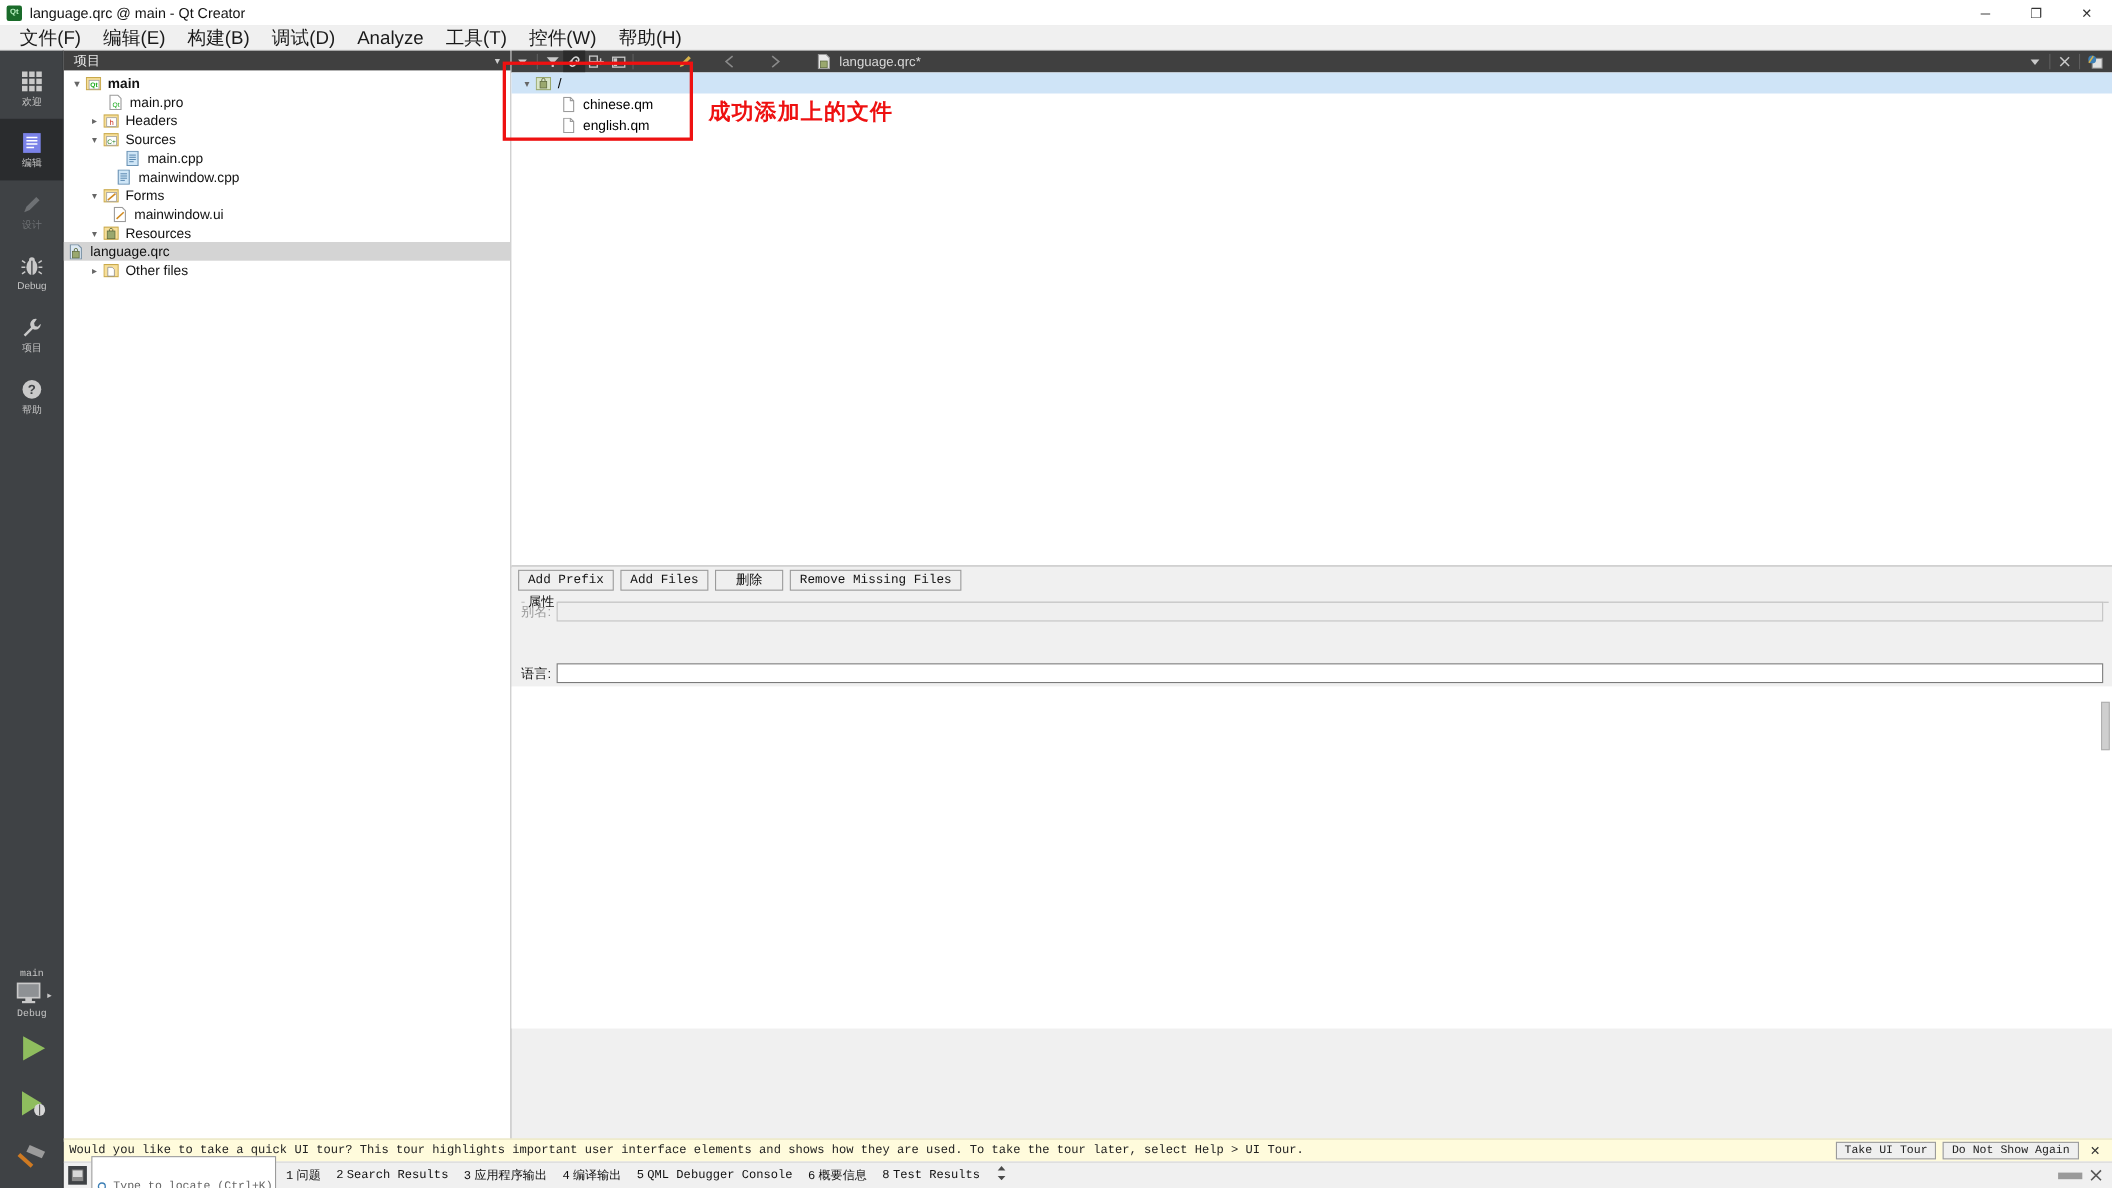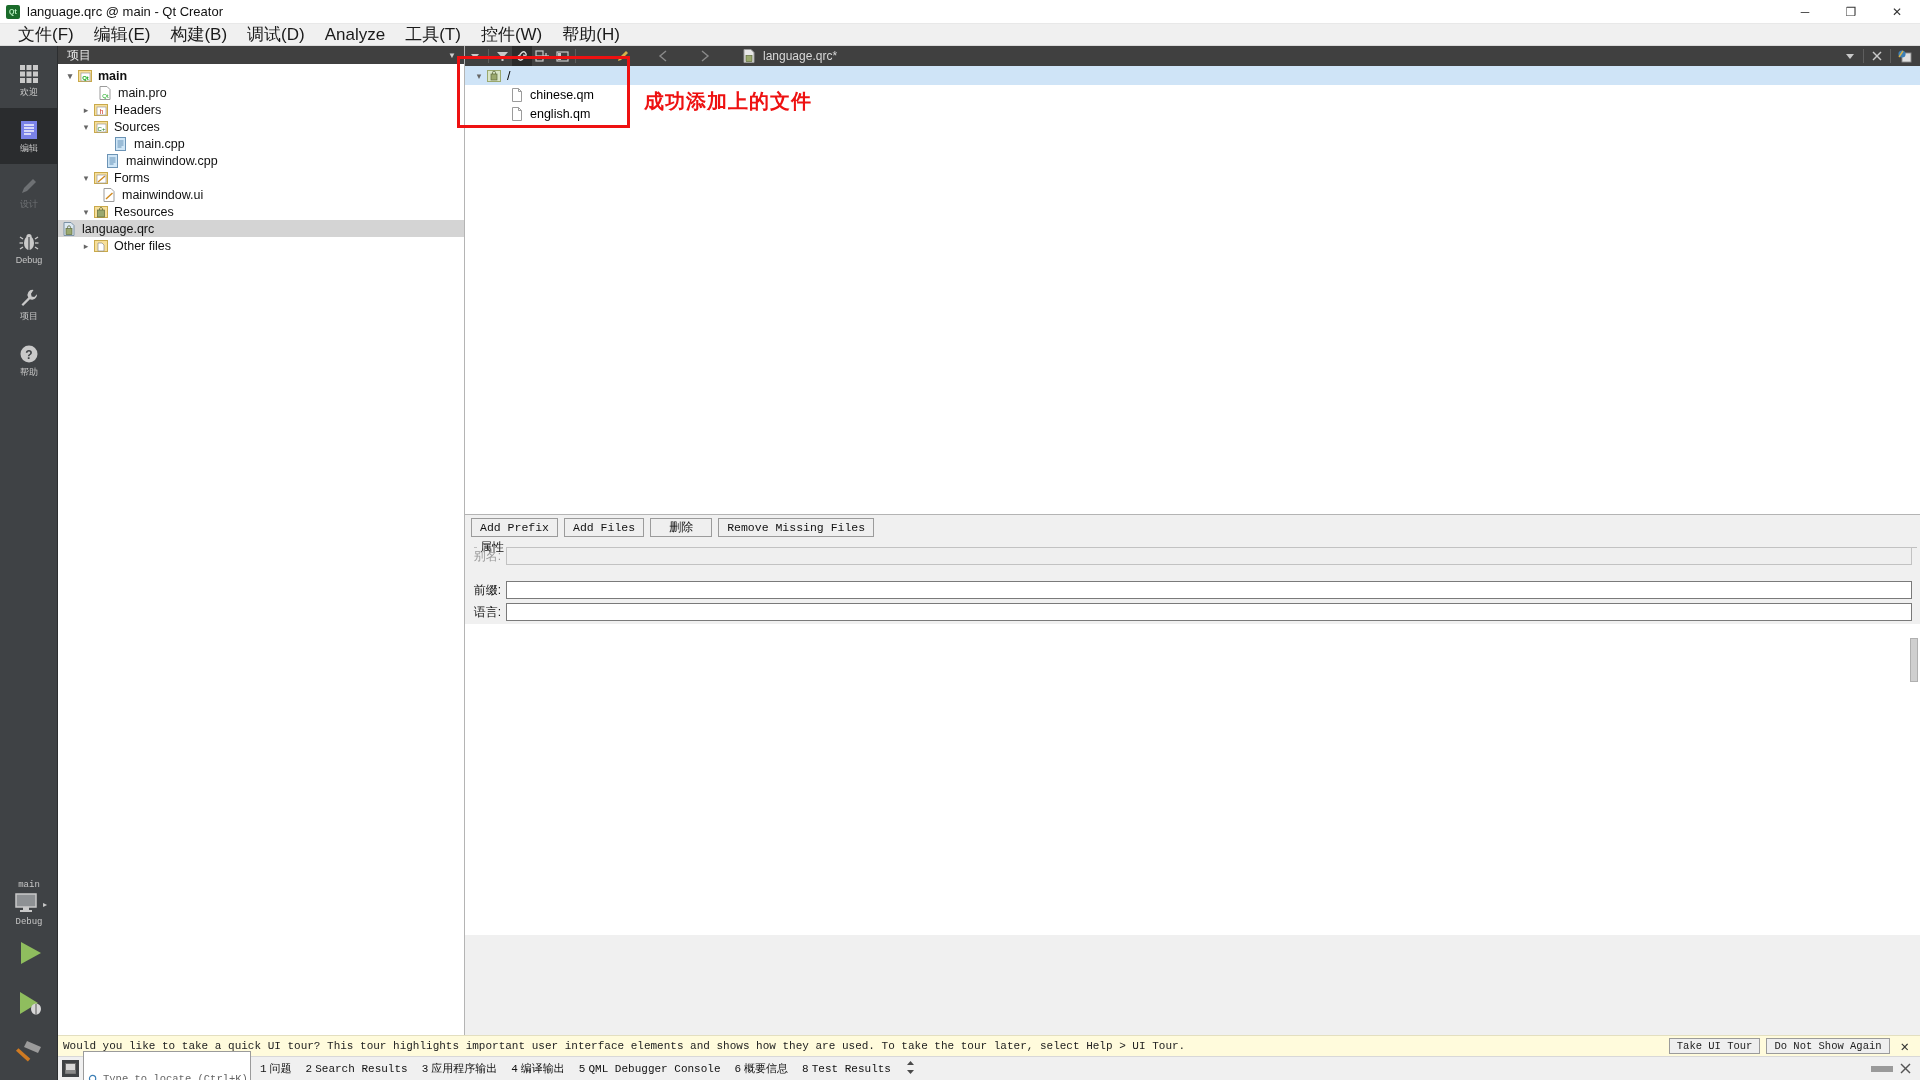--- a/index.html
+++ b/index.html
@@ -562,24 +562,20 @@
   </div>
 
   <div class="props">
     <div class="props-frame"></div>
     <div class="props-legend">属性</div>
 
     <div class="fieldrow" style="top:8px">
       <div class="flabel dim">别名:</div>
       <input class="finput dis" disabled="" value="" style="">
     </div>
-    <div class="fieldrow" style="top:42px">
-      <div class="flabel">前缀:</div>
-      <input class="finput" value="" style="">
-    </div>
     <div class="fieldrow" style="top:64px">
       <div class="flabel">语言:</div>
       <input class="finput" value="" style="">
     </div>
   </div>
 
   <div class="editor-blank">
     <div class="mini-scroll"></div>
   </div>
 

